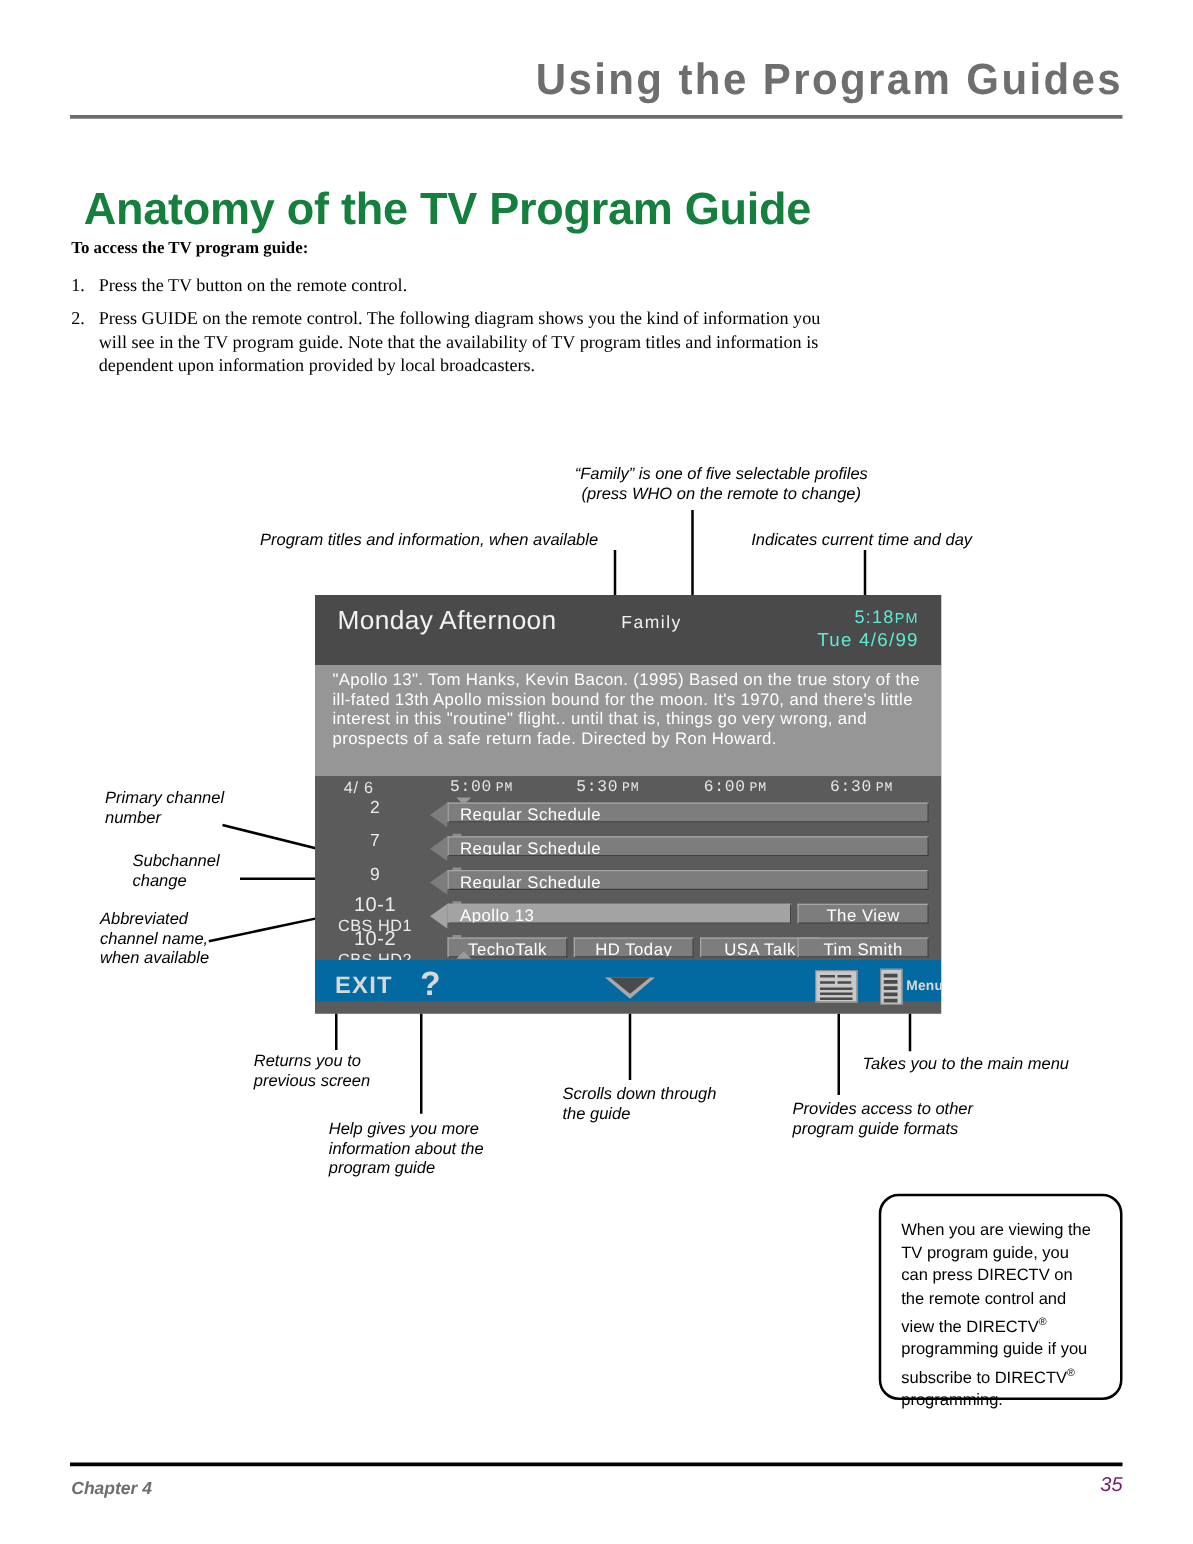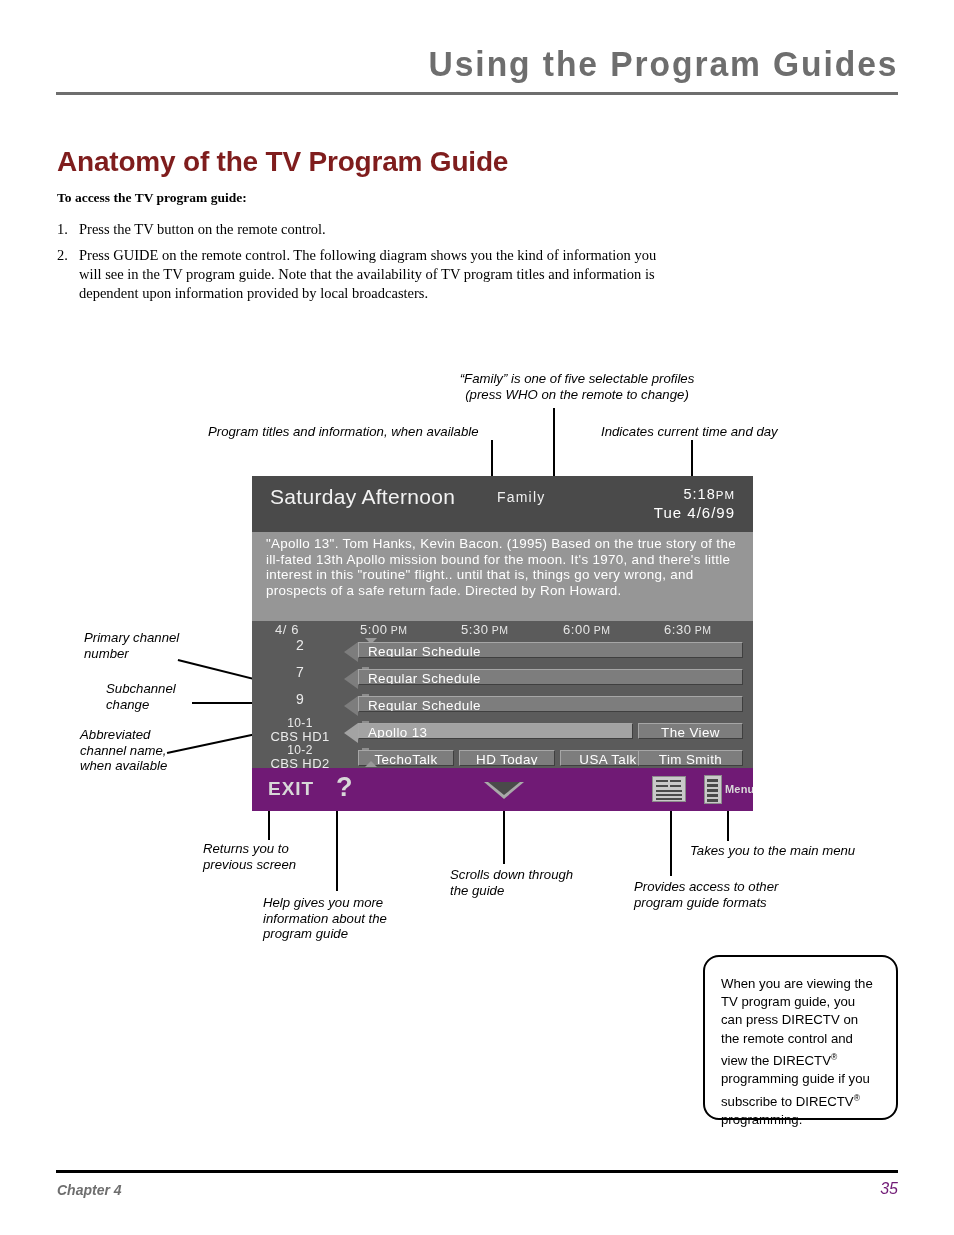--- a/index.html
+++ b/index.html
@@ -29,23 +29,23 @@
     transform-origin: right center;
     display:inline-block;
   }
   #head-rule {
     position:absolute; left:56px; top:92px; width:842px; height:3px;
     background:#6e6e6e;
   }
 
   
   #page-title {
-    position:absolute; left:57px; top:146px;
-    font-family:"Liberation Sans", sans-serif;
-    font-weight:bold; font-size:28px; color:#7f1d1d;
+    position:absolute; left:67px; top:146px;
+    font-family:"Liberation Sans", sans-serif;
+    font-weight:bold; font-size:36px; color:#15803d;
     letter-spacing:-0.2px;
   }
   #intro-lead {
     position:absolute; left:57px; top:190px;
     font-family:"Liberation Serif", serif;
     font-weight:bold; font-size:13.5px;
   }
   .oli {
     position:absolute;
     font-family:"Liberation Serif", serif;
@@ -84,52 +84,52 @@
   #tv-day {
     position:absolute; left:18px; top:9px;
     font-size:21px; color:#f2f2f2; letter-spacing:0.3px;
   }
   #tv-profile {
     position:absolute; left:245px; top:13px;
     font-size:14px; color:#f0f0f0; letter-spacing:1.2px;
   }
   #tv-clock {
     position:absolute; right:18px; top:10px;
-    text-align:right; color:#ffffff;
+    text-align:right; color:#5eead4;
   }
   #tv-clock .time { font-size:14.5px; letter-spacing:1px; }
   #tv-clock .time .ampm { font-size:11.5px; }
   #tv-clock .date { font-size:15px; letter-spacing:1px; margin-top:2px; }
 
   #tv-desc {
     height:89px; background:#969696;
     padding:4px 12px 0 14px;
     color:#ffffff;
     font-size:13.4px;
     line-height:15.6px;
     letter-spacing:0.3px;
   }
 
   #tv-grid { position:relative; height:147px; background:#5b5b5b; }
   #time-row {
     position:relative; height:19px; color:#e6e6e6;
     font-size:13px; letter-spacing:0.6px;
   }
   #time-row .date-cell { position:absolute; left:23px; top:1px; }
-  #time-row .tcell { position:absolute; top:1px; }
+  #time-row .tcell { position:absolute; top:1px;font-family:Liberation Mono, monospace; }
   #time-row .tcell .ampm { font-size:10.5px; margin-left:3px; }
 
   .grid-row { position:relative; height:27px; }
   .chan {
     position:absolute; left:0; top:-2px; width:96px;
     text-align:center; color:#ececec; line-height:1;
   }
   .chan .cnum { display:block; font-size:14px; letter-spacing:0.4px; }
   .chan .cname { display:block; font-size:13px; margin-top:1px; letter-spacing:0.4px; }
-  .chan.tall .cnum { font-size:12px; }
+  .chan.tall .cnum { font-size:16px; }
 
   .prog {
     position:absolute; top:2px; height:16px;
     background:#7d7d7d;
     border-top:1.5px solid #a6a6a6;
     border-left:1.5px solid #a6a6a6;
     border-right:1.5px solid #3f3f3f;
     border-bottom:1.5px solid #3f3f3f;
     color:#ffffff;
     font-size:13.4px;
@@ -157,21 +157,21 @@
     position:absolute; width:7px; height:4px; background:#8e8e8e;
   }
   .nowline {
     position:absolute; width:0; height:0;
     border-left:6px solid transparent;
     border-right:6px solid transparent;
     border-top:6px solid #9a9a9a;
   }
 
   #tv-toolbar {
-    position:relative; height:43px; background:#701a75;
+    position:relative; height:33px; background:#0369a1;
   }
   #tb-exit {
     position:absolute; left:16px; top:10px;
     font-size:19px; font-weight:bold; color:#d8d8d8; letter-spacing:1px;
   }
   #tb-help {
     position:absolute; left:84px; top:4px;
     font-size:27px; font-weight:bold; color:#d8d8d8;
   }
   #tb-scroll {
@@ -272,21 +272,21 @@
 <div class="vline" style="left:309px; top:702px; height:18px;"></div>
 
 <div class="callout" style="left:80px; top:727px;">Abbreviated
 channel name,
 when available</div>
 <div class="diag" style="left:167px; top:752px; width:90px; transform:rotate(-12deg);"></div>
 
 <div id="tv-screen">
 
   <div id="tv-header">
-    <div id="tv-day">Saturday Afternoon</div>
+    <div id="tv-day">Monday Afternoon</div>
     <div id="tv-profile">Family</div>
     <div id="tv-clock">
       <div class="time"><span>5:18</span><span class="ampm">PM</span></div>
       <div class="date">Tue  4/6/99</div>
     </div>
   </div>
 
   <div id="tv-desc">"Apollo 13". Tom Hanks, Kevin Bacon. (1995) Based on the true story of the ill-fated 13th Apollo mission bound for the moon. It's 1970, and there's little interest in this "routine" flight.. until that is, things go very wrong, and prospects of a safe return fade. Directed by Ron Howard.</div>
 
   <div id="tv-grid">

